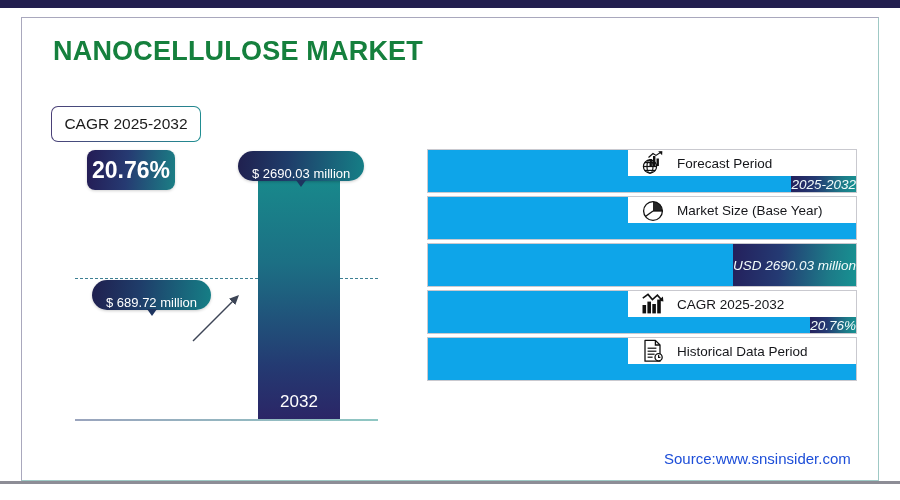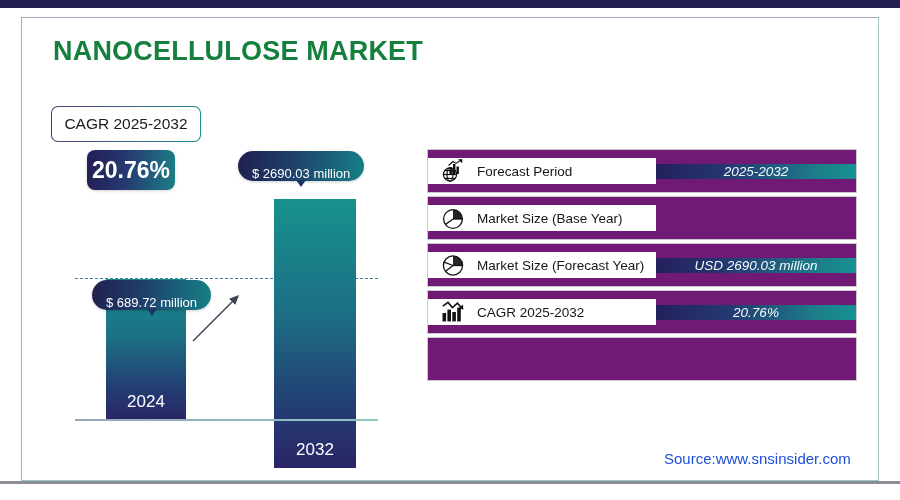--- a/index.html
+++ b/index.html
@@ -59,21 +59,21 @@
   #cagr-badge span{ font-size:23px; font-weight:bold; color:#ffffff; }
 
   
   #chart{ position:absolute; left:0; top:0; width:430px; height:464px; }
 
   .bar{
     position:absolute; bottom:0;
     background:linear-gradient(180deg,#17918e 0%,#1c6f84 42%,#243a72 80%,#2b2566 100%);
   }
   #bar-2024{ left:106px; top:279px; width:80px; height:141px; }
-  #bar-2032{ left:274px; top:151px; width:82px; height:269px;margin-top:48px; }
+  #bar-2032{ left:258px; top:151px; width:82px; height:269px; }
 
   .bar-year{
     position:absolute; left:0; bottom:8px; width:100%;
     text-align:center; font-size:17px; color:#ffffff;
   }
 
   #baseline{
     position:absolute; left:75px; top:419px; width:303px; height:2px;
     background:linear-gradient(90deg,#9aa4bd 0%,#8fc7c3 100%);
   }
@@ -101,23 +101,24 @@
   }
   #pill-2024{ left:92px; top:243px; }
   #pill-2032{ left:238px; top:114px; }
 
   #growth-arrow{ position:absolute; left:185px; top:285px; }
 
   
   #table{ position:absolute; left:428px; top:150px; width:428px; }
   .row{
     position:relative; height:42px; margin-bottom:5px;
-    display:flex; align-items:center;
+    display:flex; align-items:flex-end;
     box-shadow:0 0 0 1px #c9c9cf;
-    background:#701a75;
+    background:#0ea5e9;
+    flex-direction:column;
   }
   .row .label-cell{
     width:228px; display:flex; align-items:center; gap:11px;
     padding-left:12px; background:#ffffff;
   }
   .row .label-cell .ico{
     width:26px; height:26px; flex:0 0 26px;
     display:flex; align-items:center; justify-content:center;
   }
   .row .label-cell .txt{ font-size:13.5px; color:#15161a; white-space:nowrap; }
@@ -147,23 +148,20 @@
   <span>CAGR 2025-2032</span>
 </div>
 <div id="cagr-badge">
   <span>20.76%</span>
 </div>
 
 <div id="chart">
 
   <div id="dash-line"></div>
 
-  <div class="bar" id="bar-2024">
-    <div class="bar-year">2024</div>
-  </div>
 
   <div class="bar" id="bar-2032">
     <div class="bar-year">2032</div>
   </div>
 
   <div id="baseline"></div>
 
   <div class="pill" id="pill-2024">
     <span>$ 689.72 million</span>
   </div>
@@ -219,32 +217,20 @@
           <path d="M13 14 L13 4.6 A9.4 9.4 0 0 1 22.4 14 Z" fill="#111" opacity=".92"></path>
           <line x1="13" y1="14" x2="22.4" y2="14" stroke="#111" stroke-width="1.3"></line>
           <line x1="13" y1="14" x2="5.4" y2="19.6" stroke="#111" stroke-width="1.3"></line>
         </svg>
       </span>
       <span class="txt">Market Size (Base Year)</span>
     </div>
   </div>
 
   <div class="row">
-    <div class="label-cell">
-      <span class="ico">
-        <svg width="26" height="26" viewBox="0 0 26 26">
-          <circle cx="13" cy="13.5" r="9.6" fill="none" stroke="#111" stroke-width="1.3"></circle>
-          <path d="M13 13.5 L13 3.9 A9.6 9.6 0 0 1 22.6 13.5 Z" fill="#111" opacity=".9"></path>
-          <line x1="13" y1="13.5" x2="22.6" y2="13.5" stroke="#111" stroke-width="1.3"></line>
-          <line x1="13" y1="13.5" x2="5.4" y2="19.4" stroke="#111" stroke-width="1.3"></line>
-          <line x1="13" y1="13.5" x2="4.2" y2="10.2" stroke="#111" stroke-width="1.3"></line>
-        </svg>
-      </span>
-      <span class="txt">Market Size (Forecast Year)</span>
-    </div>
     <div class="value-cell">
       <span class="vtxt">USD 2690.03 million</span>
     </div>
   </div>
 
   <div class="row">
     <div class="label-cell">
       <span class="ico">
         <svg width="26" height="26" viewBox="0 0 26 26">
           <g fill="#111">
@@ -258,17 +244,34 @@
         </svg>
       </span>
       <span class="txt">CAGR 2025-2032</span>
     </div>
     <div class="value-cell">
       <span class="vtxt">20.76%</span>
     </div>
   </div>
 
   <div class="row">
+    <div class="label-cell">
+      <span class="ico">
+        <svg width="26" height="26" viewBox="0 0 26 26">
+          <path d="M5 2.4 h10.4 l4.6 4.6 v16.2 h-15 z" fill="#fff" stroke="#111" stroke-width="1.3" stroke-linejoin="round"></path>
+          <path d="M15.4 2.4 v4.6 h4.6" fill="none" stroke="#111" stroke-width="1.3"></path>
+          <g stroke="#111" stroke-width="1.2">
+            <line x1="7.6" y1="10.2" x2="16.4" y2="10.2"></line>
+            <line x1="7.6" y1="13.2" x2="16.4" y2="13.2"></line>
+            <line x1="7.6" y1="16.2" x2="14.6" y2="16.2"></line>
+            <line x1="7.6" y1="19.2" x2="12.6" y2="19.2"></line>
+          </g>
+          <circle cx="18.6" cy="19.2" r="3.6" fill="#fff" stroke="#111" stroke-width="1.3"></circle>
+          <path d="M18.6 17 v2.3 h1.8" fill="none" stroke="#111" stroke-width="1.2"></path>
+        </svg>
+      </span>
+      <span class="txt">Historical Data Period</span>
+    </div>
   </div>
 
 </div>
 
 <div id="source">Source:www.snsinsider.com</div>
 
 </body></html>

